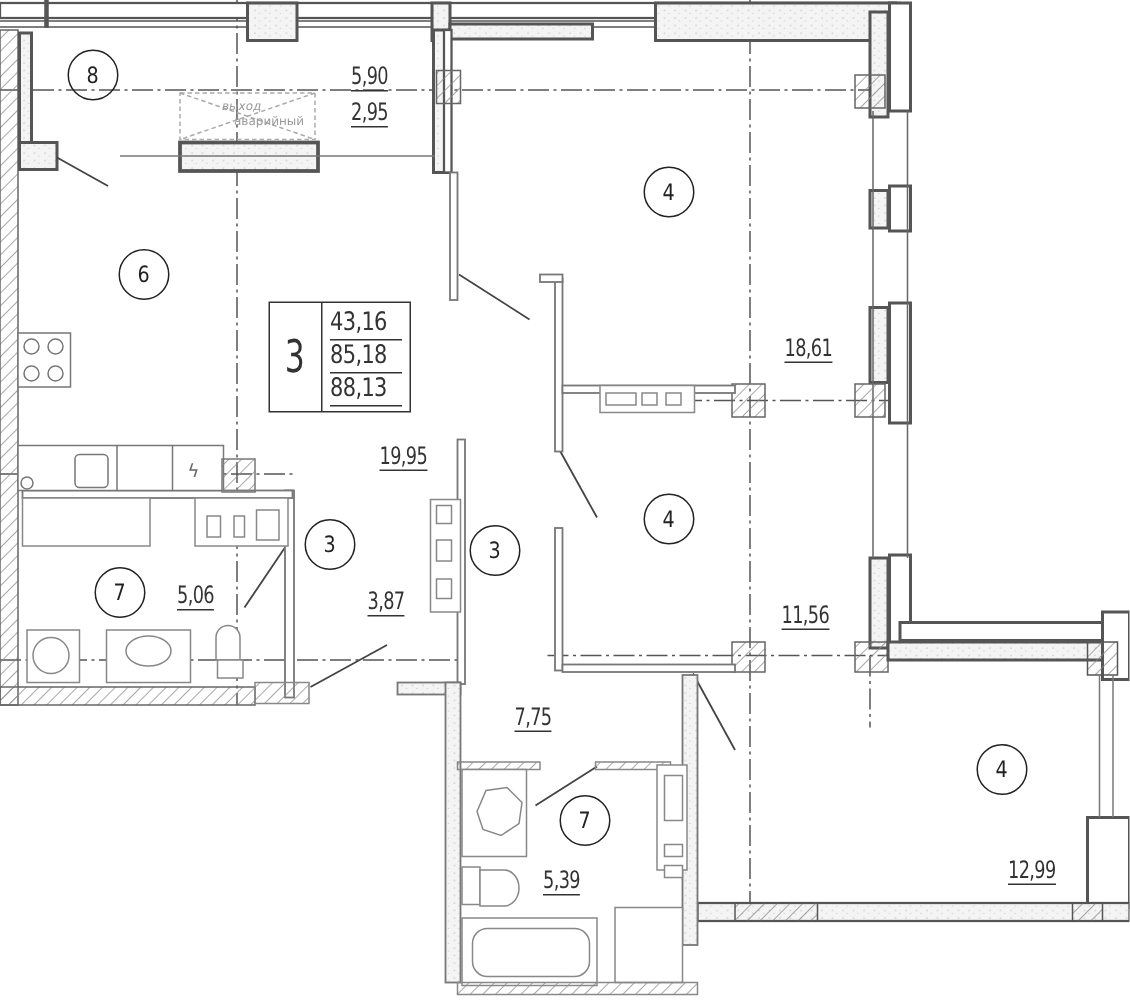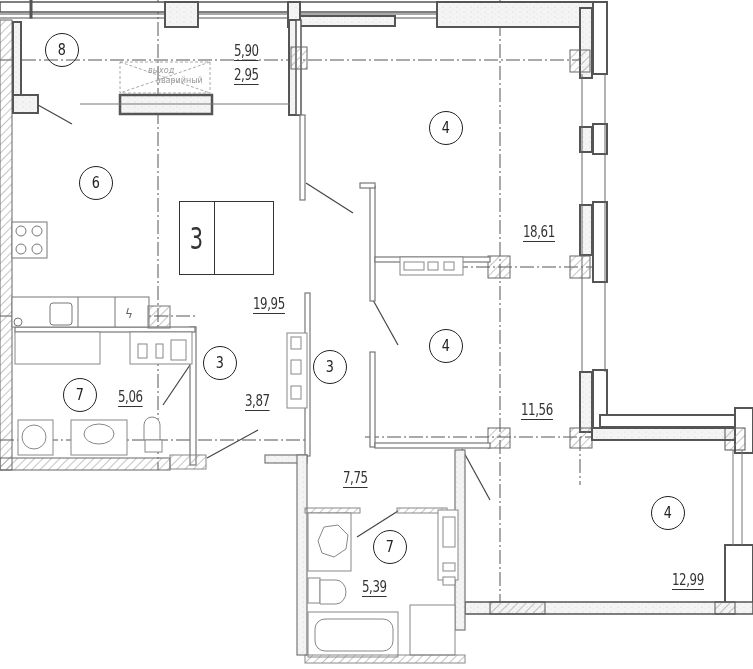--- a/index.html
+++ b/index.html
@@ -238,13 +238,18 @@
 <div class="lbl area" style="left:118px;top:389px;">5,06</div>
 <div class="lbl area" style="left:362px;top:579px;">5,39</div>
 
 <div class="tiny" style="left:148px;top:66px;font-size:8px;color:#999;font-style:italic;">выход</div>
 <div class="tiny" style="left:156px;top:76px;font-size:8px;color:#999;">аварийный</div>
 
 <div class="legend">
   <div class="rooms">
       <span>3</span>
     </div>
+  <div class="vals">
+    <div><span>43,16</span></div>
+    <div><span>85,18</span></div>
+    <div><span>88,13</span></div>
+  </div>
 </div>
 
 </body></html>

